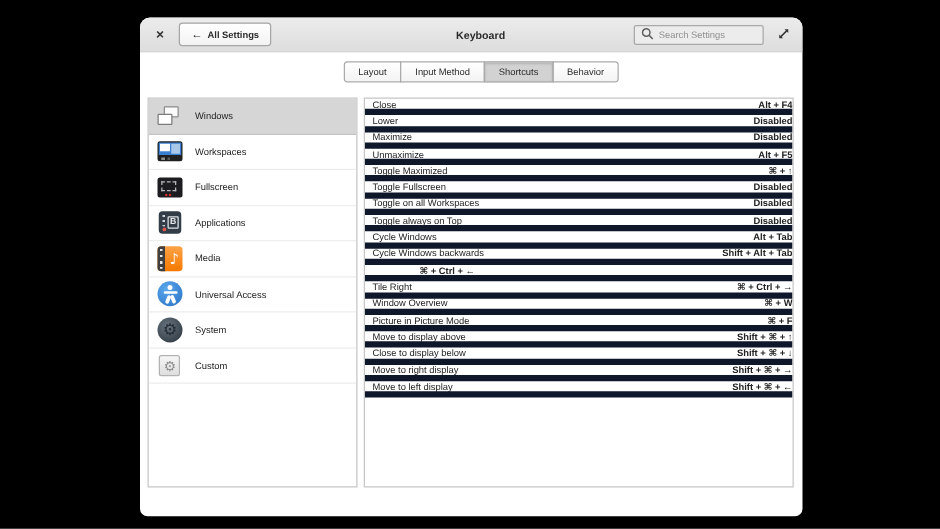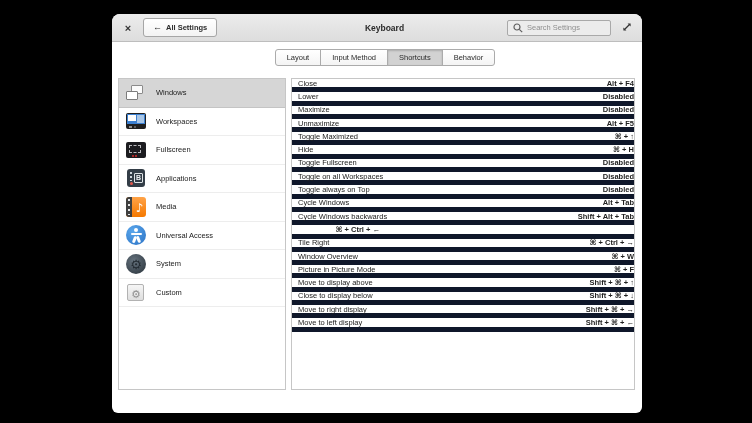--- a/index.html
+++ b/index.html
@@ -238,24 +238,20 @@
   </div>
         <div class="srow">
     <span class="sa">Unmaximize</span>
     <span class="sv">Alt + F5</span>
   </div>
         <div class="srow">
     <span class="sa">Toggle Maximized</span>
     <span class="sv">⌘ + ↑</span>
   </div>
         <div class="srow">
-    <span class="sa">Hide</span>
-    <span class="sv">⌘ + H</span>
-  </div>
-        <div class="srow">
     <span class="sa">Toggle Fullscreen</span>
     <span class="sv">Disabled</span>
   </div>
         <div class="srow">
     <span class="sa">Toggle on all Workspaces</span>
     <span class="sv">Disabled</span>
   </div>
         <div class="srow">
     <span class="sa">Toggle always on Top</span>
     <span class="sv">Disabled</span>

